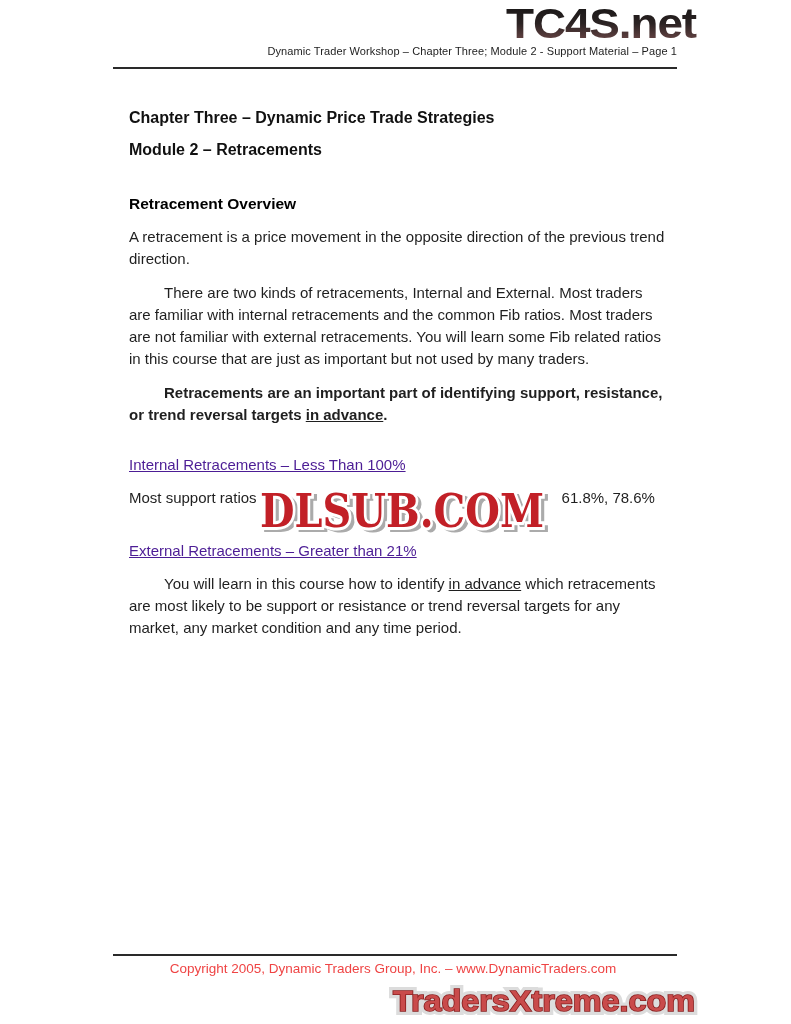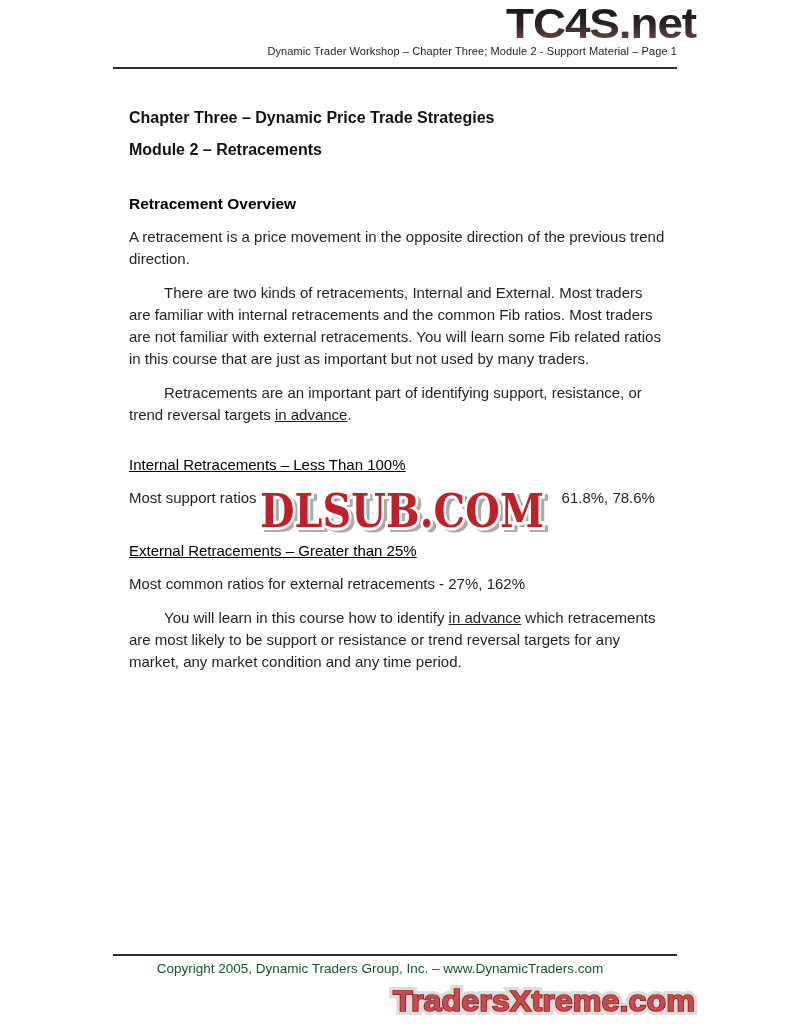--- a/index.html
+++ b/index.html
@@ -62,53 +62,53 @@
   h1.doc-title.module { margin-top: 7px; }
   h2.sub-heading {
     font-size: 15.5px;
     line-height: 20px;
     font-weight: bold;
     color: #000000;
     margin-top: 34px;
   }
   .para { margin-top: 7px; }
   .para.tight { margin-top: 2px; }
-  .para.tiny { margin-top: 4px; }
+  .para.tiny { margin-top: 4px; font-weight: bold; }
   .indent { text-indent: 35px; }
   h3.ul-heading {
     font-size: 15px;
     line-height: 20px;
     font-weight: normal;
-    color: #000000;
+    color: #4c1d95;
     text-decoration: underline;
     margin-top: 29px;
   }
   h3.ul-heading.external { margin-top: 32px; }
   .underlined { text-decoration: underline; }
   .ratios-line { margin-top: 3px; }
   .obscured-gap { display: inline-block; width: 305px; height: 1px; }
   .closing { margin-top: 31px; }
 
   
   .stamp {
     position: absolute;
     left: 254px;
     top: 484px;
     z-index: 5;
   }
 
   
   .footer-text {
     position: absolute;
-    left: 98px;
+    left: 111px;
     top: 961px;
     width: 564px;
     text-align: center;
     font-size: 13.5px;
-    color: #14532d;
+    color: #ef4444;
   }
   .tx-logo {
     position: absolute;
     right: 0px;
     top: 982px;
     z-index: 5;
   }
   svg text { font-family: "Liberation Sans", sans-serif; }
   svg text.serif { font-family: "DejaVu Serif", serif; }
 </style>
@@ -136,22 +136,21 @@
     <h1 class="doc-title module">Module 2 – Retracements</h1>
 
     <h2 class="sub-heading">Retracement Overview</h2>
     <p class="para">A retracement is a price movement in the opposite direction of the previous trend direction.</p>
     <p class="para tight indent">There are two kinds of retracements, Internal and External. Most traders are familiar with internal retracements and the common Fib ratios. Most traders are not familiar with external retracements. You will learn some Fib related ratios in this course that are just as important but not used by many traders.</p>
     <p class="para tiny indent"><span>Retracements are an important part of identifying support, resistance, or trend reversal targets </span><span class="underlined">in advance</span><span>.</span></p>
 
     <h3 class="ul-heading">Internal Retracements – Less Than 100%</h3>
     <p class="ratios-line"><span>Most support ratios</span><span class="obscured-gap"></span><span>61.8%, 78.6%</span></p>
 
-    <h3 class="ul-heading external">External Retracements – Greater than 25%</h3>
-    <p class="ratios-line">Most common ratios for external retracements - 27%, 162%</p>
+    <h3 class="ul-heading external">External Retracements – Greater than 21%</h3>
 
     <p class="closing indent"><span>You will learn in this course how to identify </span><span class="underlined">in advance</span><span> which retracements are most likely to be support or resistance or trend reversal targets for any market, any market condition and any time period.</span></p>
   </div>
 
   <svg class="stamp" width="300" height="58" viewBox="0 0 300 58">
     <text class="serif" x="10" y="46" font-size="46" font-weight="bold" fill="#8f8f8f" stroke="#8f8f8f" stroke-width="4" paint-order="stroke" textLength="284" lengthAdjust="spacingAndGlyphs" opacity="0.75">DLSUB.COM</text>
     <text class="serif" x="6" y="43" font-size="46" font-weight="bold" fill="#c22027" stroke="#ffffff" stroke-width="6" paint-order="stroke" textLength="284" lengthAdjust="spacingAndGlyphs">DLSUB.COM</text>
   </svg>
 
   <div class="rule bottom"></div>

